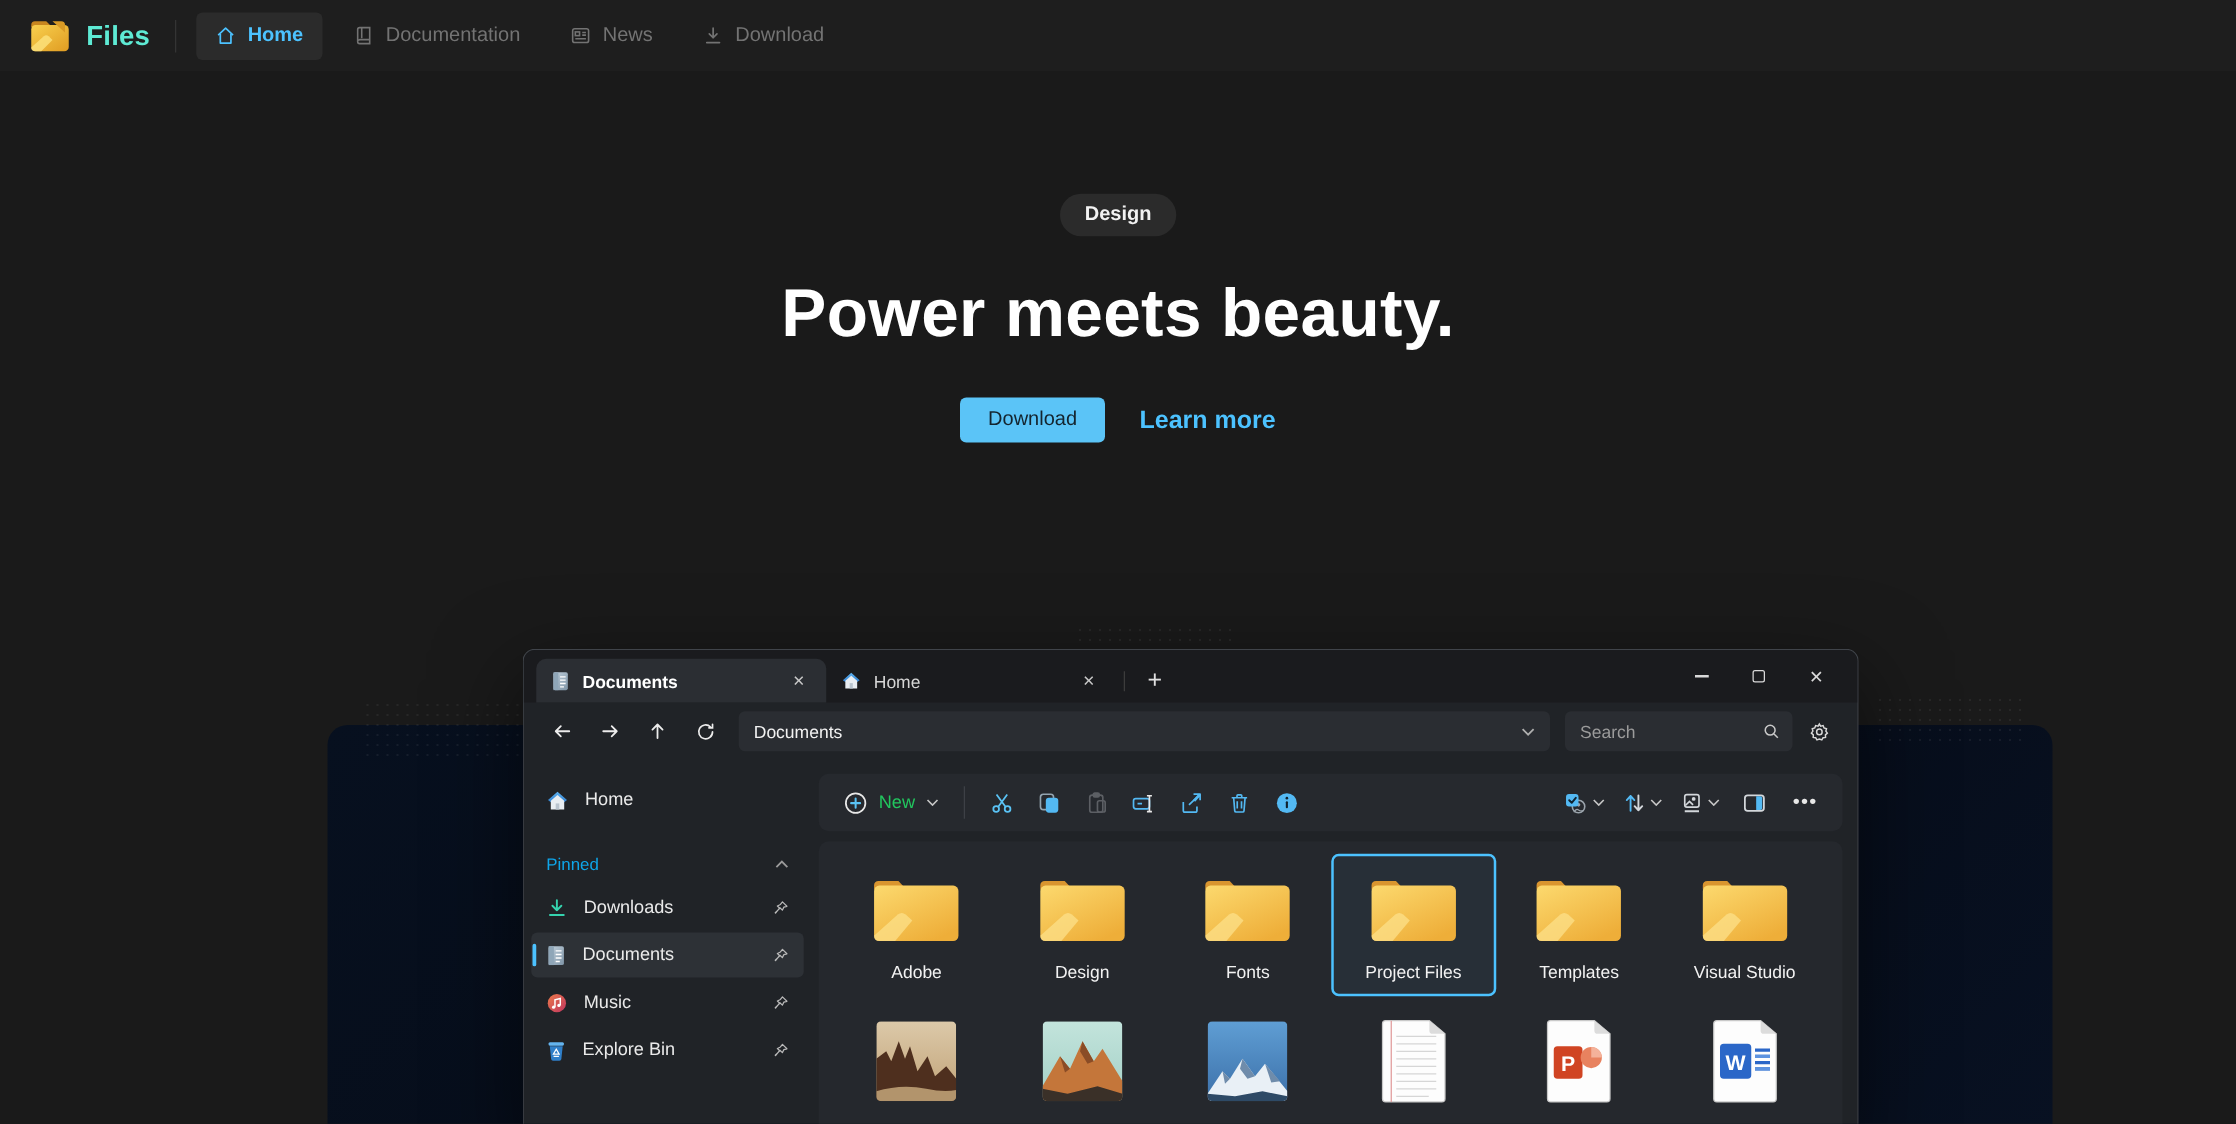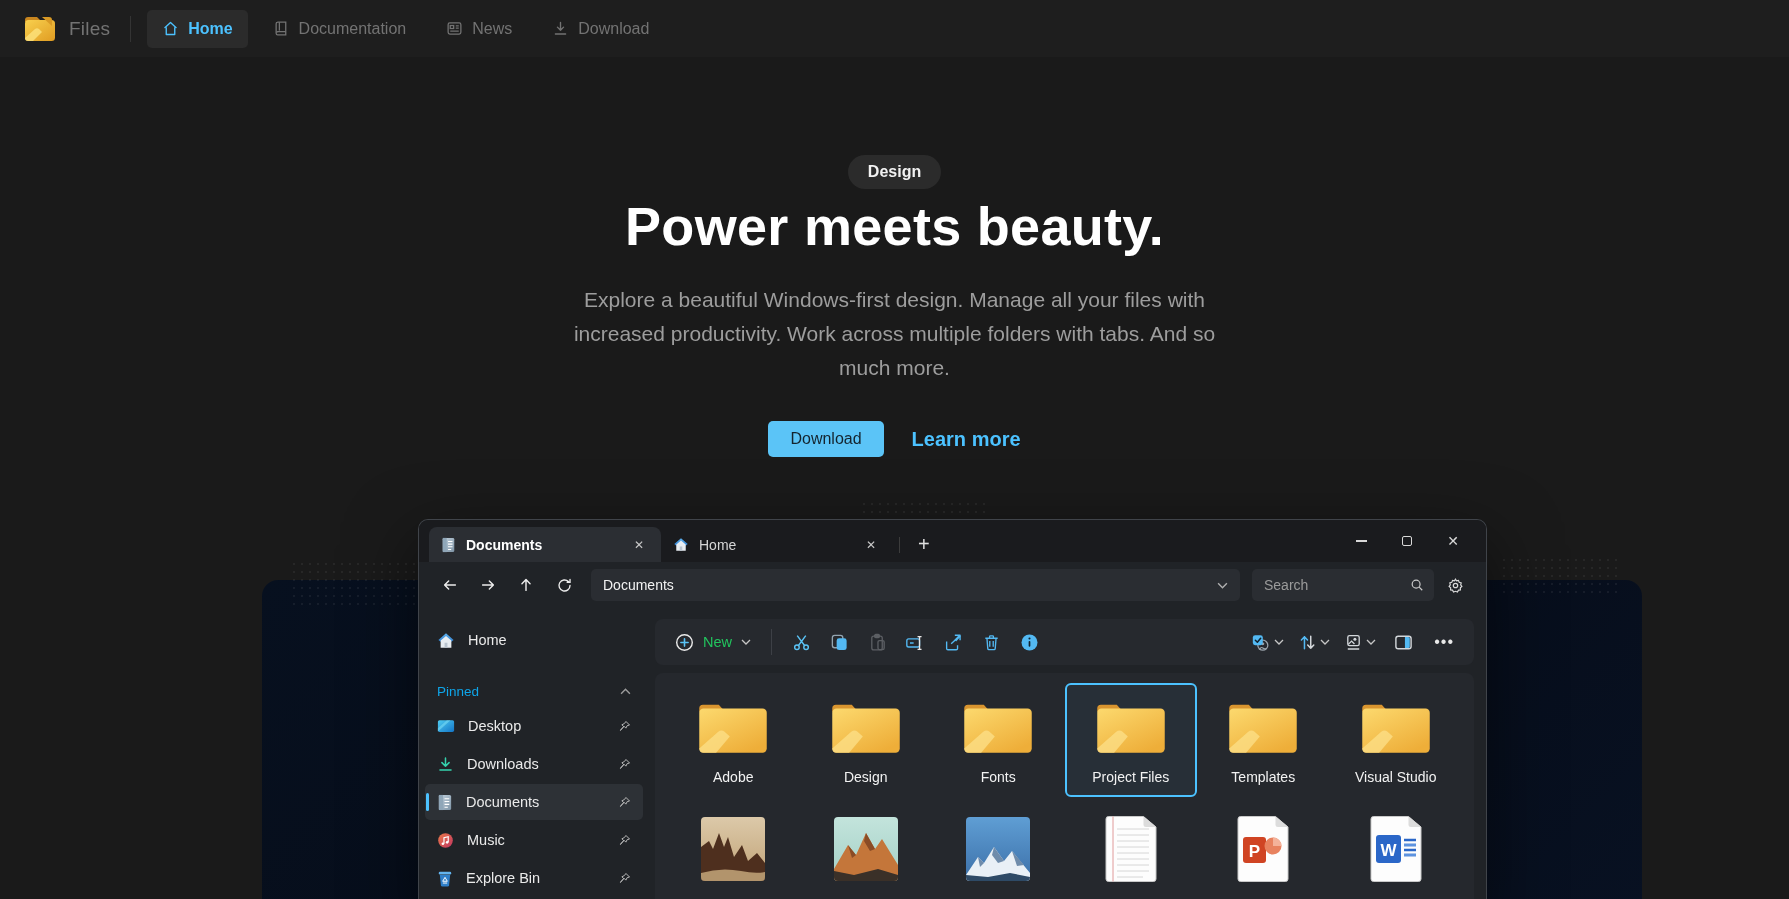--- a/index.html
+++ b/index.html
@@ -11,38 +11,38 @@
   }
   svg { display:block; }
 
   
   .header {
     position:absolute; left:0; top:0; width:1789px; height:57px;
     background:#1e1e1e; display:flex; align-items:center; padding:0 16px;
     z-index:30;
   }
   .brand { display:flex; align-items:center; gap:11px; padding:0 6px; }
-  .brand-name { font-size:19px; font-weight:400; color:#737373; letter-spacing:.2px; }
+  .brand-name { font-size:22px; font-weight:700; color:#5eead4; letter-spacing:.2px; }
   .header-sep { width:1px; height:26px; background:#343434; margin:0 16px 0 14px; }
   .nav { display:flex; align-items:center; gap:10px; }
   .nav-item {
     display:flex; align-items:center; gap:9px; height:38px; padding:0 15px;
     border-radius:5px; font-size:16px; color:#737373; cursor:pointer;
   }
   .nav-item.active { background:#2b2b2b; color:#4cc2ff; font-weight:700; }
   .nav-item svg { flex:none; }
 
   
   .hero { position:absolute; left:0; top:57px; width:1789px; text-align:center; z-index:5; }
   .badge {
     display:inline-block; margin-top:98px; padding:8px 20px; background:#2b2b2b;
     border-radius:18px; font-size:16px; font-weight:700; color:#f2f2f2;
   }
   .hero-title {
-    margin-top:6px; font-size:54px; font-weight:700; color:#ffffff; letter-spacing:.3px;
+    margin-top:31px; font-size:54px; font-weight:700; color:#ffffff; letter-spacing:.3px;
   }
   .hero-desc {
     margin:26px auto 0; max-width:665px; font-size:21px; line-height:34px; color:#9d9d9d;
   }
   .hero-actions { margin-top:36px; display:flex; justify-content:center; align-items:center; gap:28px; }
   .btn-download {
     background:#5bc4f7; color:#14242e; border:none; border-radius:5px;
     padding:9px 22px; font-size:16px; font-family:inherit; cursor:pointer;
   }
   .link-learn { color:#4cc2ff; font-size:20px; font-weight:700; text-decoration:none; cursor:pointer; }
@@ -245,21 +245,20 @@
         </svg>
       </span>
       <span>Download</span>
     </div>
   </nav>
 </div>
 
 <section class="hero">
   <span class="badge">Design</span>
   <h1 class="hero-title">Power meets beauty.</h1>
-  <p class="hero-desc">Explore a beautiful Windows-first design. Manage all your files with increased productivity. Work across multiple folders with tabs. And so much more.</p>
   <div class="hero-actions">
     <button class="btn-download">Download</button>
     <a class="link-learn">Learn more</a>
   </div>
 </section>
 
 <div class="backdrop"></div>
 <div class="dots" style="left:290px; top:560px; width:140px; height:46px;"></div>
 <div class="dots" style="left:1500px; top:556px; width:120px; height:40px;"></div>
 <div class="dots" style="left:860px; top:500px; width:130px; height:24px;"></div>
@@ -366,34 +365,20 @@
 
       <div class="side-section">
         <span>Pinned</span>
         <span class="chev">
           <svg width="11" height="7" viewBox="0 0 10 6" fill="none" stroke="currentColor" stroke-width="1.3">
               <path d="M1 5 l4-4 4 4"></path>
             </svg>
         </span>
       </div>
 
-      <div class="side-item">
-        <span>
-          <svg width="18" height="15" viewBox="0 0 20 16">
-            <rect x="1" y="1" width="18" height="13" rx="1.8" fill="url(#gMon)"></rect>
-            <path d="M1 10 L11 1 h4 L1 13.5z" fill="#7fe0f5" opacity=".55"></path>
-          </svg>
-        </span>
-        <span class="lbl">Desktop</span>
-        <span class="pin">
-          <svg width="13" height="13" viewBox="0 0 16 16" fill="none" stroke="currentColor" stroke-width="1.2" stroke-linejoin="round">
-              <path d="M9.8 1.8 l4.4 4.4 -3 .8 -1.5 3 -2.4-2.4 L3 12.9 l-.3-.3 4.5-4.3 -2.4-2.4 3-1.5z"></path>
-            </svg>
-        </span>
-      </div>
 
       <div class="side-item">
         <span>
           <svg width="17" height="17" viewBox="0 0 20 20" fill="none" stroke="#35d3ae" stroke-width="1.8" stroke-linecap="round" stroke-linejoin="round">
             <path d="M10 2.5 v9.5 M10 12 l-4.2-4.2 M10 12 l4.2-4.2 M3.5 16.5 h13"></path>
           </svg>
         </span>
         <span class="lbl">Downloads</span>
         <span class="pin">
           <svg width="13" height="13" viewBox="0 0 16 16" fill="none" stroke="currentColor" stroke-width="1.2" stroke-linejoin="round">

